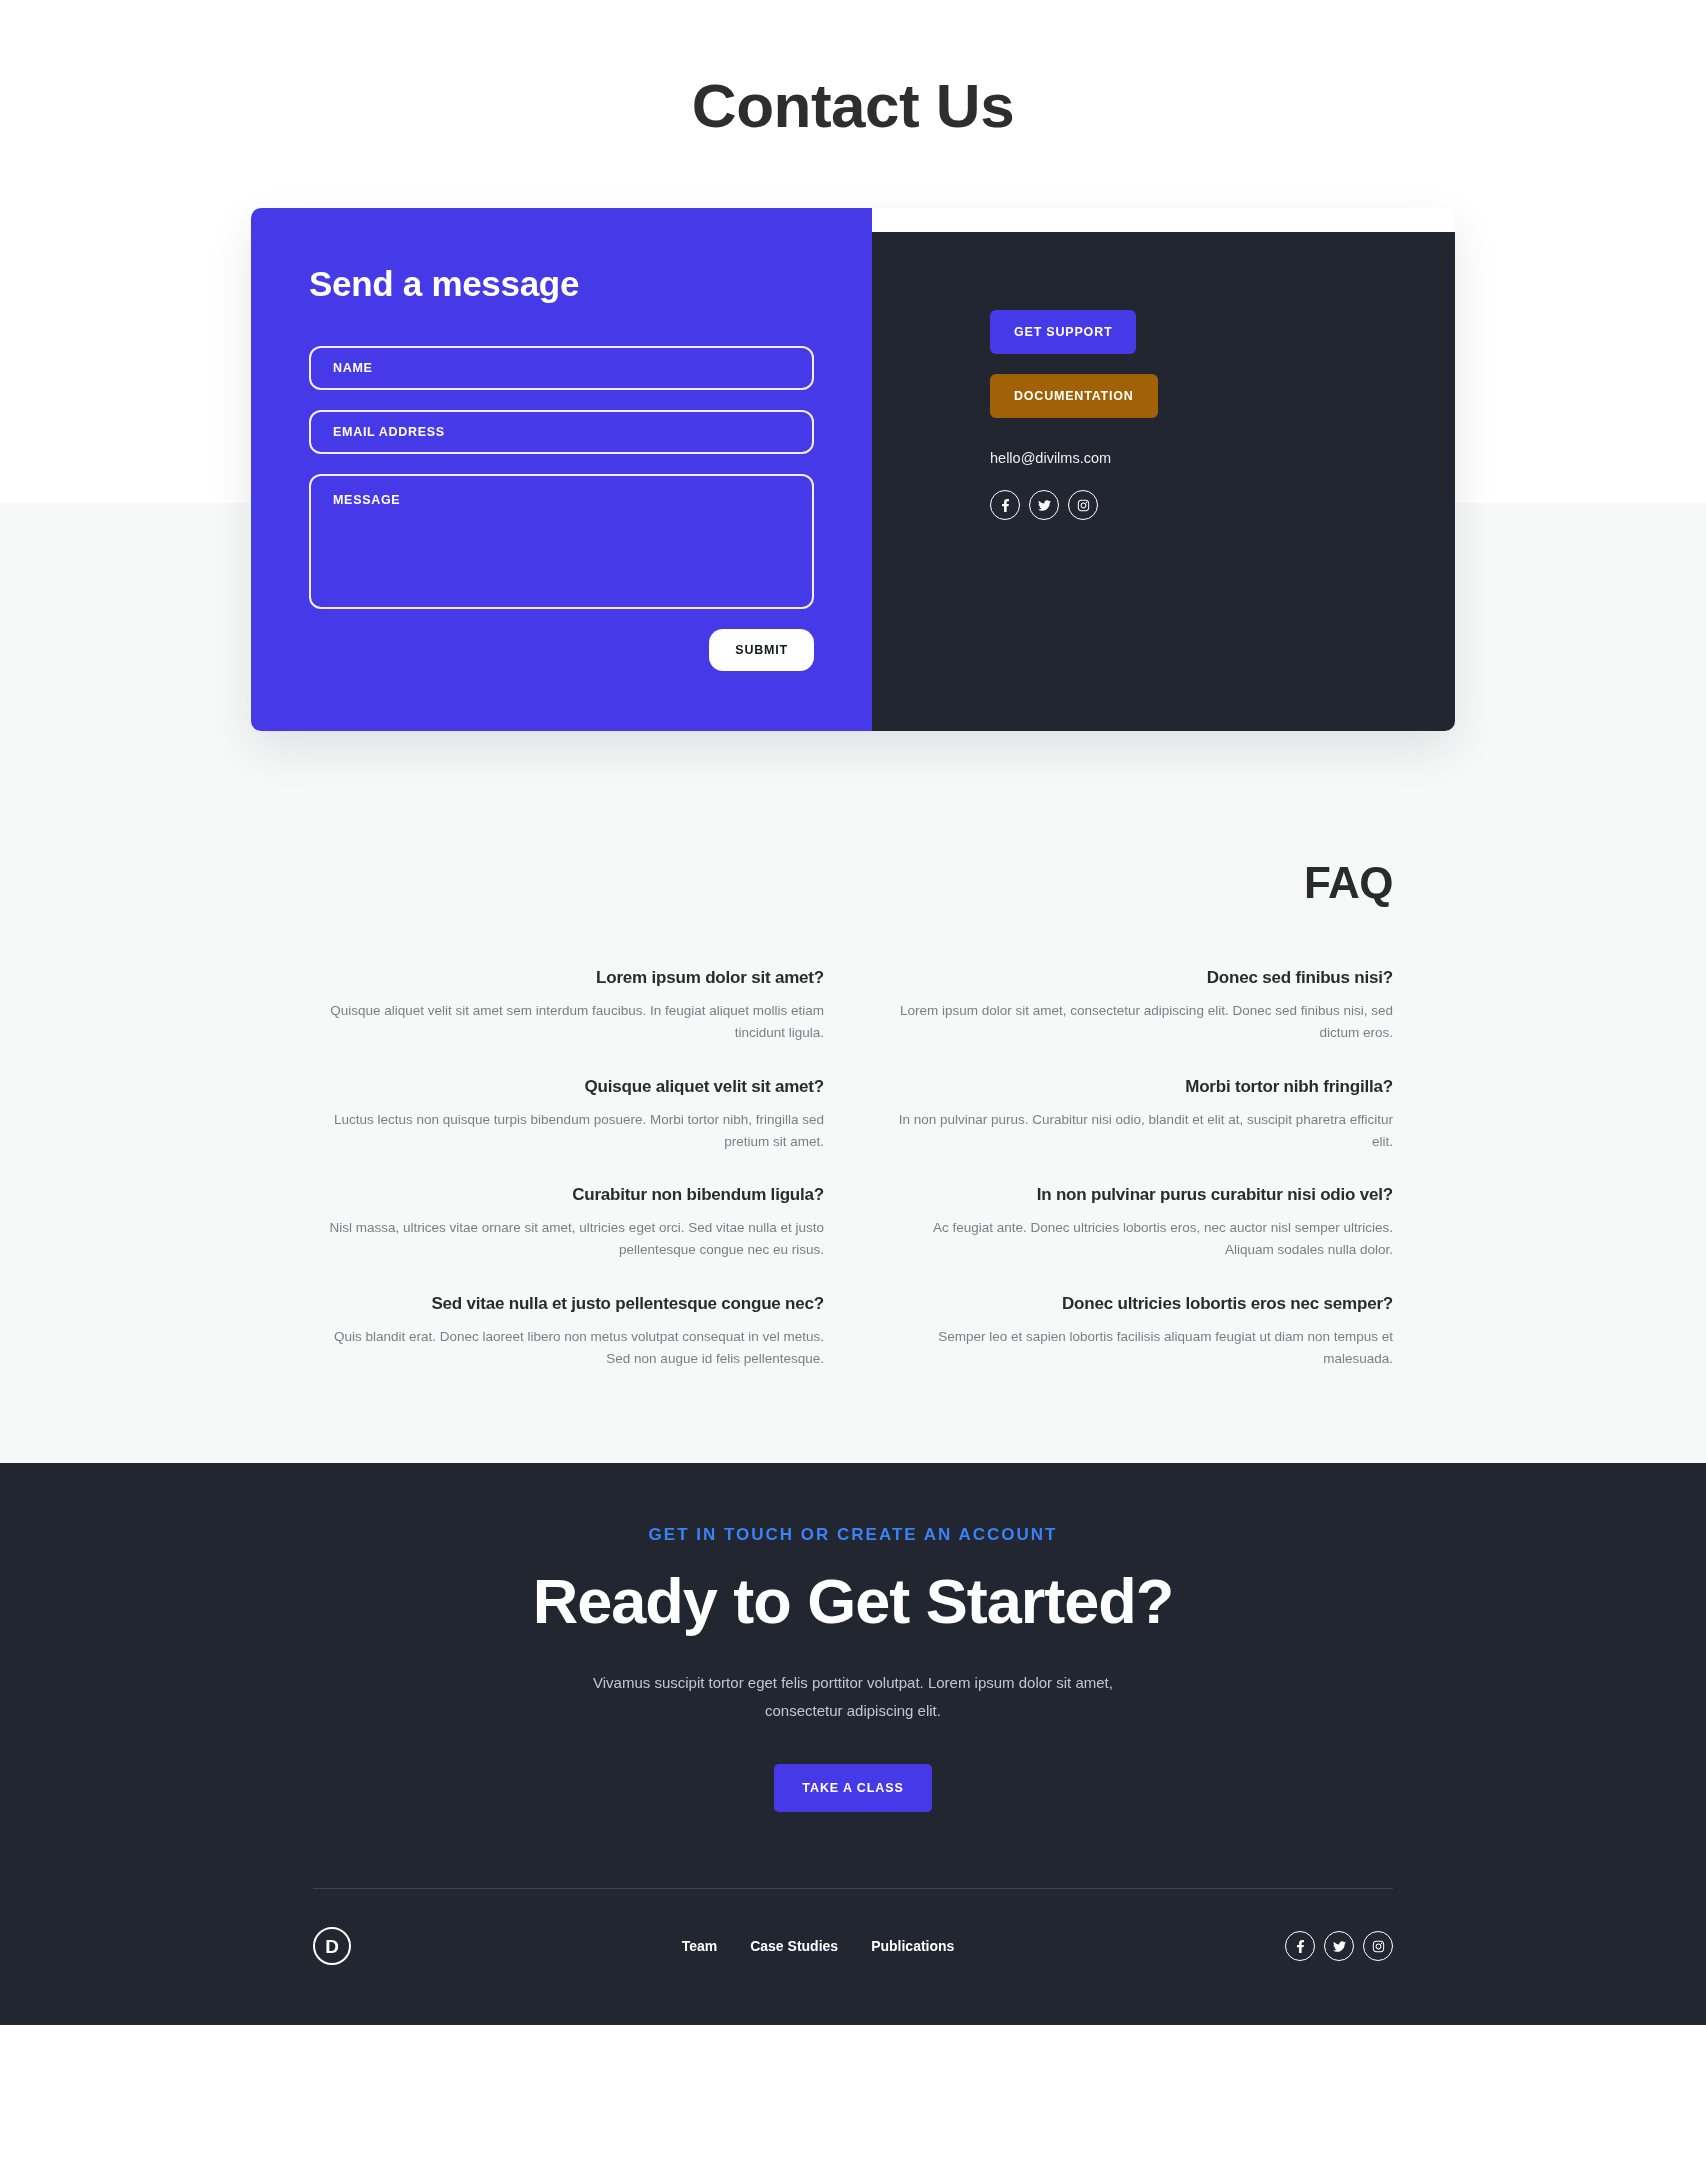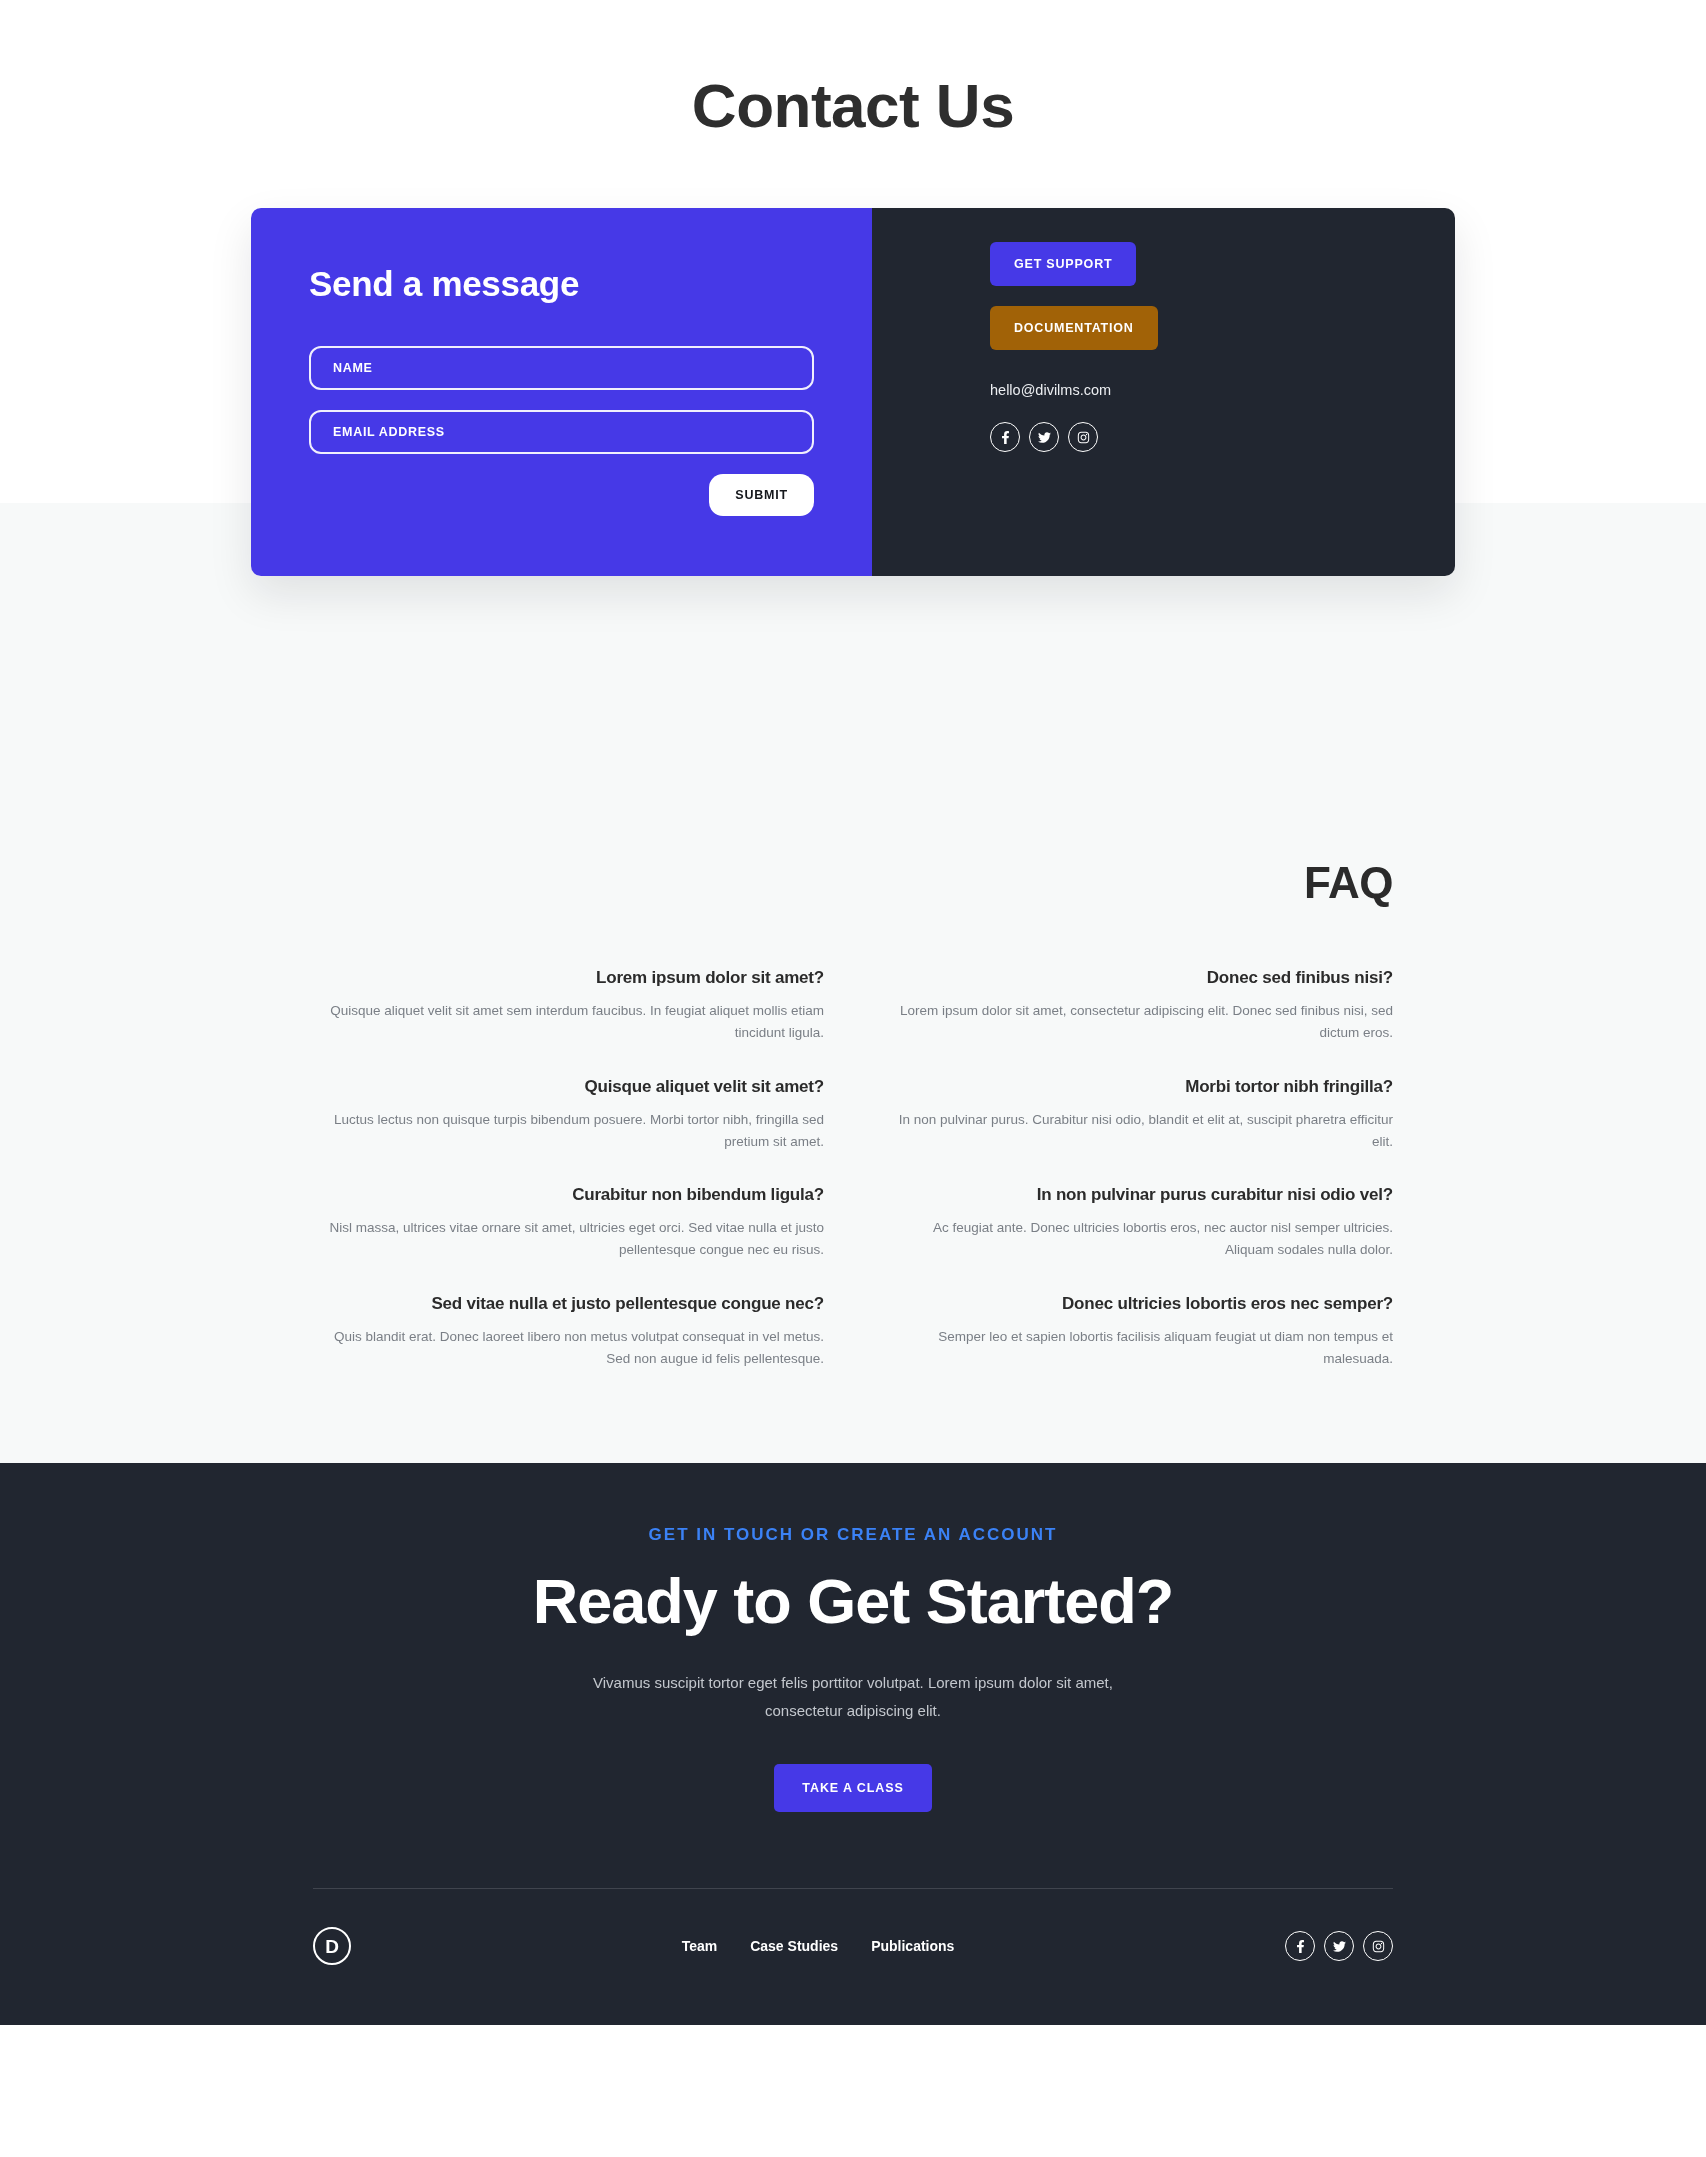--- a/index.html
+++ b/index.html
@@ -57,21 +57,22 @@
     box-shadow: 0 18px 44px rgba(20,24,34,0.10);
   }
   .card-left {
     background: #4639e7;
     width: 621px;
     padding: 56px 58px 60px 58px;
   }
   .card-right {
     background: #212630;
     flex: 1;
-    padding: 34px 0 60px 118px;
+    padding: 78px 0 60px 118px;
+    margin-top: 24px;
   }
   .form-title {
     color: #ffffff;
     font-size: 35px;
     font-weight: bold;
     letter-spacing: -0.3px;
     margin-bottom: 42px;
   }
   .field {
     width: 100%;
@@ -262,20 +263,21 @@
 <div class="card-layer">
   <div class="contact-card">
 
     <div class="card-left">
       <div class="form-title">Send a message</div>
 
       <input class="field" type="text" placeholder="NAME" style="">
 
       <input class="field" type="text" placeholder="EMAIL ADDRESS" style="">
 
+      <textarea class="field" placeholder="MESSAGE" style=""></textarea>
 
       <div class="submit-row">
         <button class="submit-btn">SUBMIT</button>
       </div>
     </div>
 
     <div class="card-right">
       <button class="pill blue">GET SUPPORT</button>
       <br>
       <button class="pill green">DOCUMENTATION</button>

